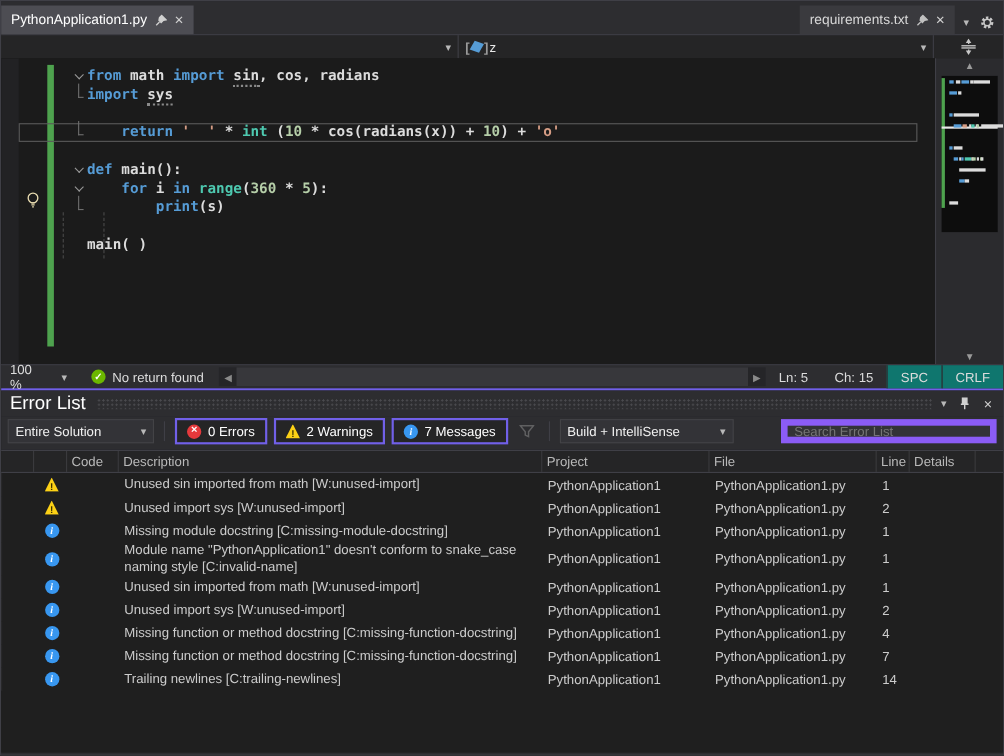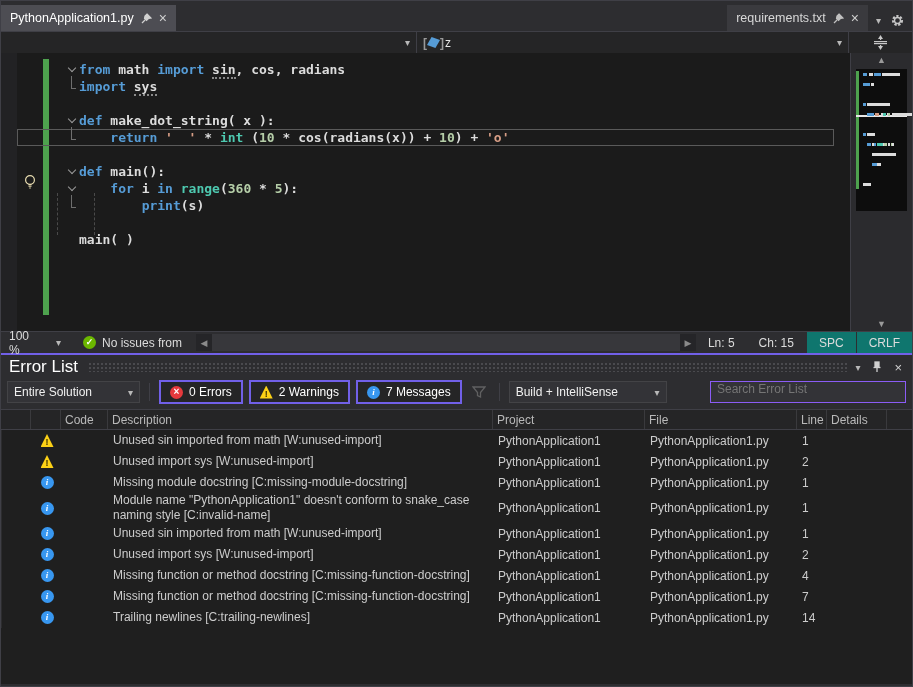--- a/index.html
+++ b/index.html
@@ -77,21 +77,21 @@
   .combo { display:flex; align-items:center; justify-content:space-between; background:#333337; border:1px solid #434346; color:#f0f0f0; font-size:12px; height:22px; padding:0 6px; }
   .combo.scope { width:133px; }
   .combo.source { width:158px; }
   .tsep { width:1px; height:18px; background:#3f3f46; margin:0 3px; }
   .toggle-btn { display:flex; align-items:center; gap:6px; height:24px; padding:0 9px; background:#252526; border:2px solid #7160e8; color:#ffffff; font-size:12px; }
   .sev { display:inline-block; width:13px; height:13px; border-radius:50%; text-align:center; font-weight:bold; flex:none; }
   .sev-error { background:#e5393c; color:#fff; font-size:10px; line-height:12px; }
   .sev-warning { border-radius:0; background:#fcd116; clip-path:polygon(50% 0, 100% 100%, 0 100%); color:#3a3000; font-size:9px; line-height:16px; }
   .sev-info { background:#3897f0; color:#fff; font-size:9px; line-height:13px; font-style:italic; font-family:"Liberation Serif", serif; }
   .filter-ico { opacity:.55; margin:0 4px; }
-  .ep-search { margin-left:auto; width:196px; height:22px; display:flex; align-items:flex-start; background:#333337; border:1px solid #8b5cf6;gap:40px; }
+  .ep-search { margin-left:auto; width:196px; height:22px; display:flex; align-items:center; background:#333337; border:6px solid #8b5cf6;gap:40px; }
   .ep-search input { flex:1; background:transparent; border:none; outline:none; color:#999999; font-size:12px; padding:0 6px; font-family:"Liberation Sans", sans-serif; }
   .ep-search .chev { padding-right:5px; }
 
   .grid-head, .grid-row { display:grid; grid-template-columns:30px 30px 47px 385px 152px 152px 30px 60px 1fr; align-items:center; }
   .grid-head { height:21px; background:#252526; border-top:1px solid #3f3f46; border-bottom:1px solid #3f3f46; color:#b9b9b9; font-size:12px; }
   .grid-head > div { padding:0 4px; height:100%; display:flex; align-items:center; border-right:1px solid #3a3a3d; }
   .rows { flex:1; overflow:hidden; background:#1f1f1f; }
   .grid-row { min-height:21px; color:#cccccc; font-size:12px; border-left:1px solid #2c2c2e; }
   .grid-row > div { padding:0 4px; }
   .cell-icon { display:flex; justify-content:center; }
@@ -179,21 +179,20 @@
             <g fill="none" stroke="#e8dcb0" stroke-width="1.2">
               <circle cx="7" cy="6" r="4.4"></circle>
               <path d="M5.5 10.5 h3 M5.5 12.2 h3 M6.2 14 h1.6"></path>
             </g>
           </svg>
       </div>
       <div id="code-lines">
           <div class="code-line"><span class="fold fold-v"></span><span class="tok-k">from </span><span class="tok-p">math </span><span class="tok-k">import </span><span class="tok-u">sin</span><span class="tok-p">, cos, radians</span></div>
           <div class="code-line"><span class="fold fold-L"></span><span class="tok-k">import </span><span class="tok-u">sys</span></div>
           <div class="code-line"></div>
-          <div class="code-line"><span class="fold fold-v"></span><span class="tok-k">def </span><span class="tok-p">make_dot_string( x ):</span></div>
           <div class="code-line current"><span class="fold fold-L"></span><span class="tok-p">    </span><span class="tok-k">return </span><span class="tok-s">'  '</span><span class="tok-p"> * </span><span class="tok-f">int</span><span class="tok-p"> (</span><span class="tok-n">10</span><span class="tok-p"> * cos(radians(x)) + </span><span class="tok-n">10</span><span class="tok-p">) + </span><span class="tok-s">'o'</span></div>
           <div class="code-line"></div>
           <div class="code-line"><span class="fold fold-v"></span><span class="tok-k">def </span><span class="tok-p">main():</span></div>
           <div class="code-line"><span class="fold fold-v"></span><span class="tok-p">    </span><span class="tok-k">for </span><span class="tok-p">i </span><span class="tok-k">in </span><span class="tok-f">range</span><span class="tok-p">(</span><span class="tok-n">360</span><span class="tok-p"> * </span><span class="tok-n">5</span><span class="tok-p">):</span></div>
           <div class="code-line"><span class="fold fold-L"></span><span class="tok-p">        </span><span class="tok-k">print</span><span class="tok-p">(s)</span></div>
           <div class="code-line"></div>
           <div class="code-line"><span class="tok-p">main( )</span></div>
         </div>
       <div class="indent-guide" style="left:56px; top:140px; height:42px;"></div>
       <div class="indent-guide" style="left:93px; top:140px; height:42px;"></div>
@@ -239,21 +238,21 @@
     </div>
   </div>
 
   <div class="ed-status">
     <div class="zoom-combo">
       <span>100 %</span>
       <span class="chev">▾</span>
     </div>
     <div class="issues">
       <span class="ok-badge">✓</span>
-      <span>No issues from</span>
+      <span>No return found</span>
     </div>
     <div class="hscroll">
       <span class="hs-arrow">◀</span>
       <span class="hs-track"></span>
       <span class="hs-arrow">▶</span>
     </div>
     <div class="stat-cell">Ln: 5</div>
     <div class="stat-cell">Ch: 15</div>
     <div class="stat-cell lite">SPC</div>
     <div class="stat-cell lite">CRLF</div>

